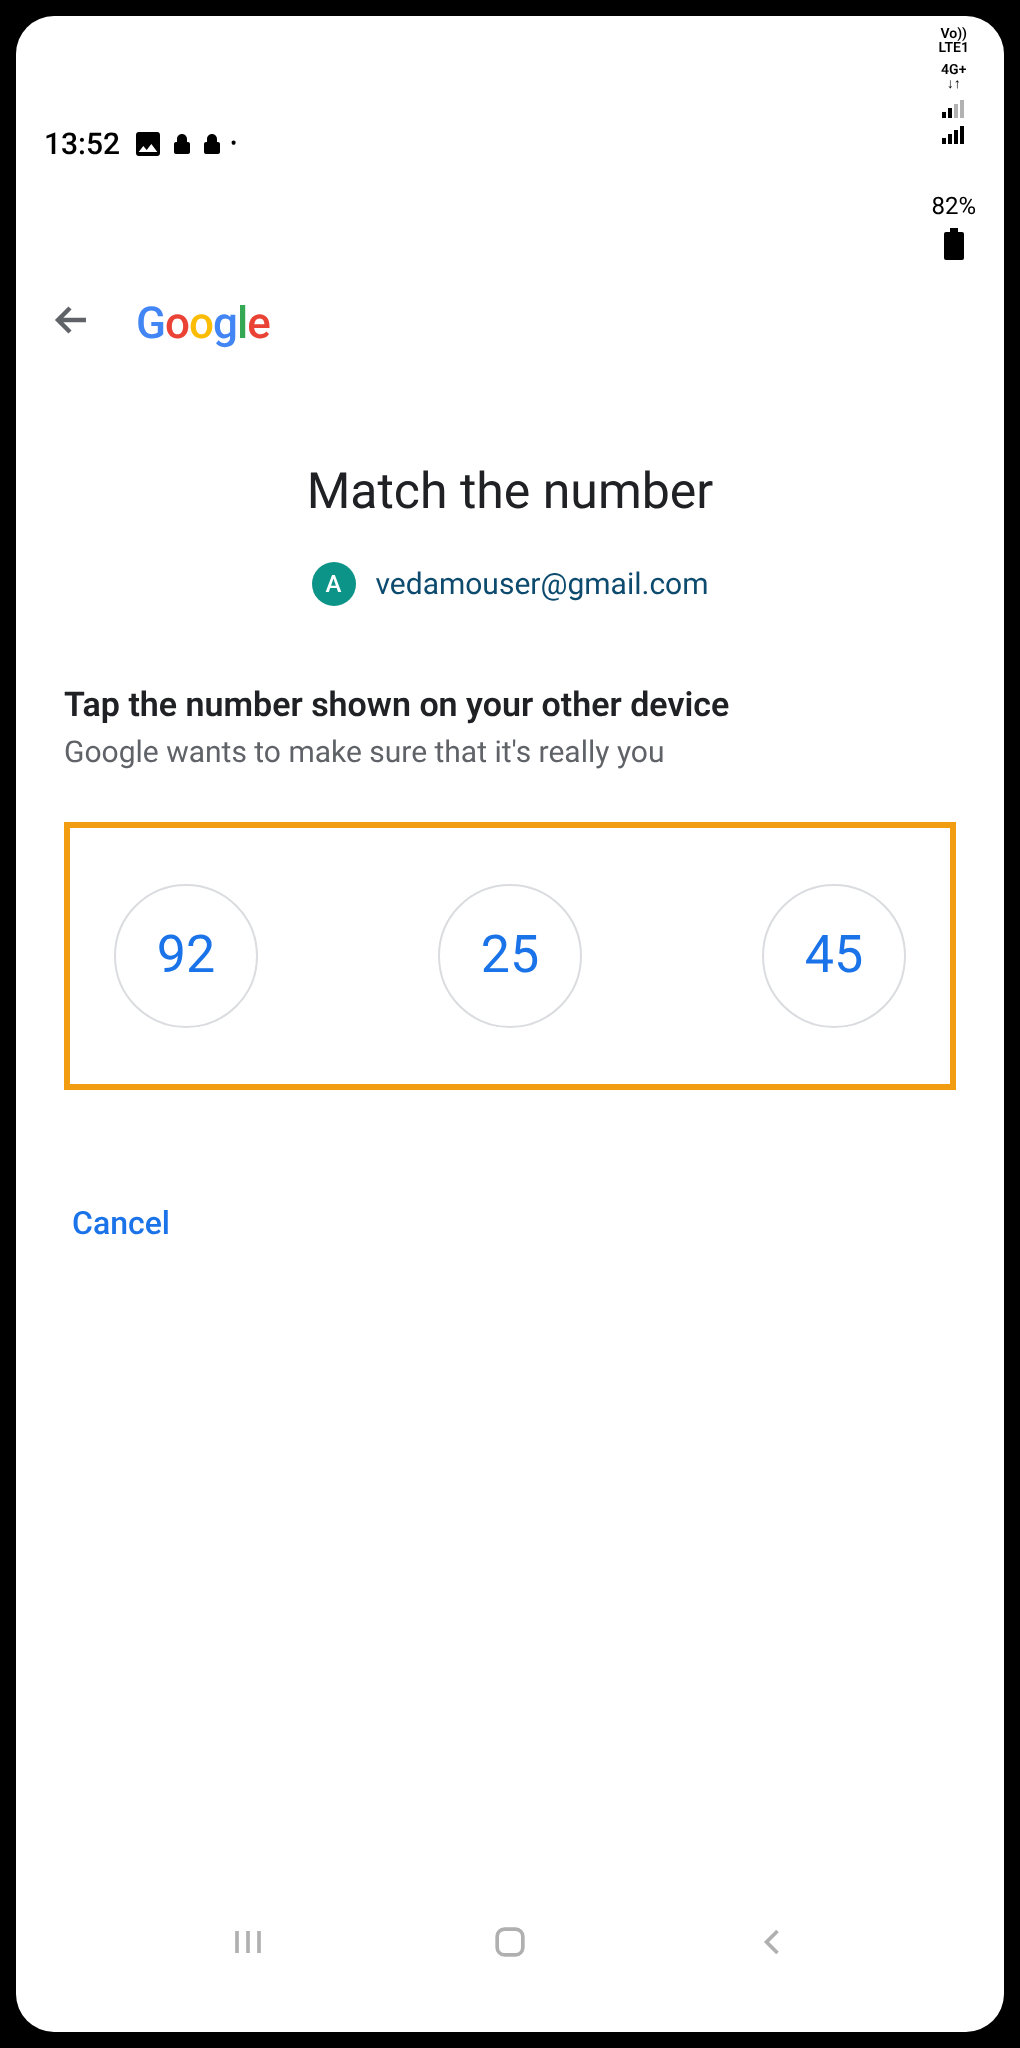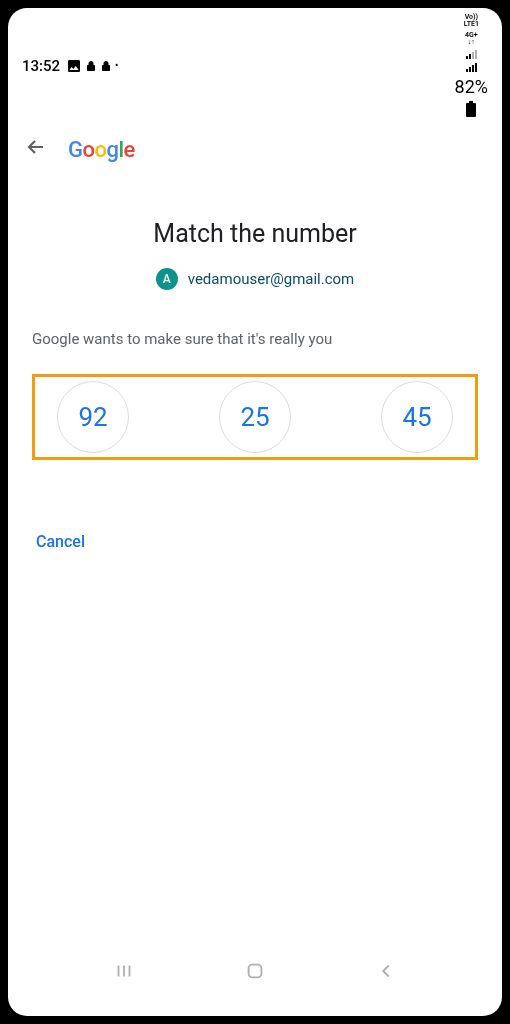--- a/index.html
+++ b/index.html
@@ -48,21 +48,22 @@
       gap: 3px;
     }
     .status-right {
       display: flex;
       align-items: center;
       gap: 4px;
       font-size: 13px;
       flex-direction: column;
     }
     .battery-pct {
-      font-size: 18px;
+      font-size: 12px;
+      margin-top: 20px;
     }
     .app-bar {
       display: flex;
       align-items: center;
       padding: 14px 16px 8px;
       gap: 20px;
     }
     .back-arrow {
       color: #5f6368;
     }
@@ -116,24 +117,24 @@
       color: #202124;
       margin-bottom: 4px;
     }
     .instruction-sub {
       font-size: 15px;
       color: #5f6368;
       margin-bottom: 26px;
     }
     .highlight-box {
       border: 3px solid #f29c11;
-      padding: 4px 22px;
+      padding: 28px 22px;
       display: flex;
       justify-content: space-between;
-      margin-bottom: 64px;
+      margin-bottom: 49px;
     }
     .number-circle {
       width: 72px;
       height: 72px;
       border-radius: 50%;
       border: 1px solid #dadce0;
       display: flex;
       align-items: center;
       justify-content: center;
       font-size: 26px;
@@ -226,20 +227,21 @@
   </div>
 
   <div class="content">
     <h1 class="title">Match the number</h1>
 
     <div class="account-row">
       <div class="avatar">A</div>
       <span class="email">vedamouser@gmail.com</span>
     </div>
 
+    <div class="instruction-title">Tap the number shown on your other device</div>
     <div class="instruction-sub">Google wants to make sure that it's really you</div>
 
     <div class="highlight-box">
       <div class="number-circle">92</div>
       <div class="number-circle">25</div>
       <div class="number-circle">45</div>
     </div>
 
     <button class="cancel-btn">Cancel</button>
   </div>

